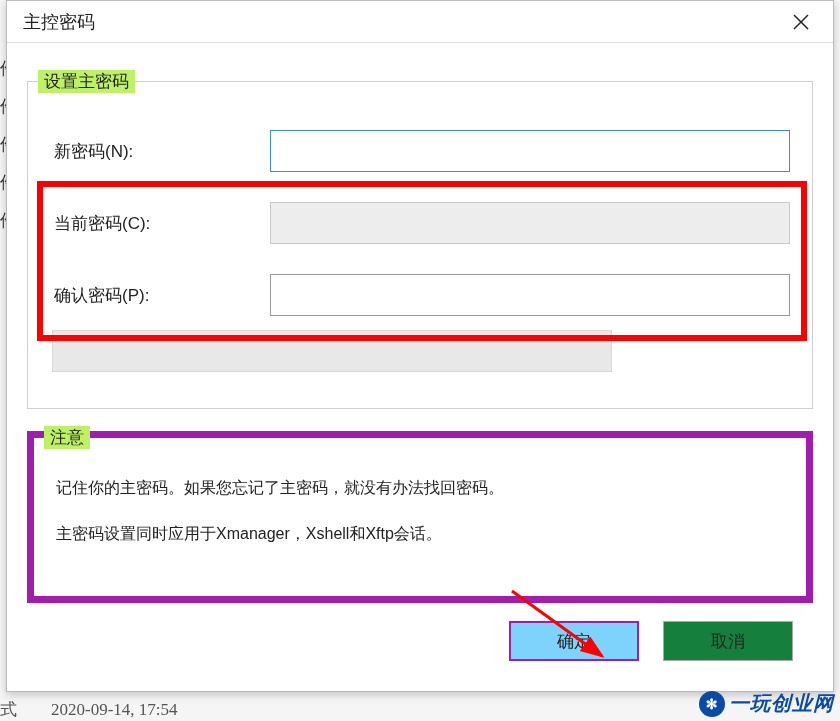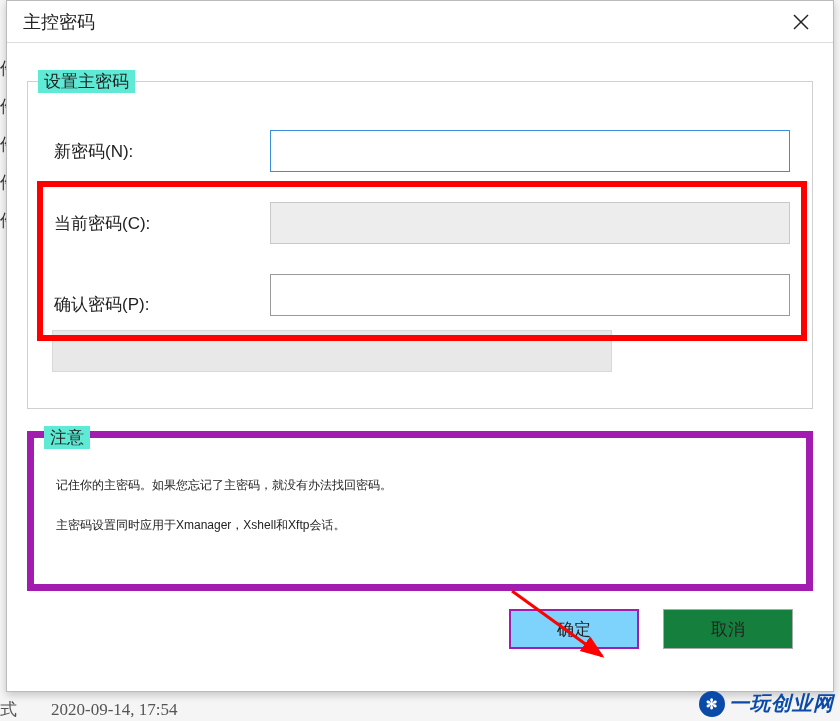--- a/index.html
+++ b/index.html
@@ -59,21 +59,21 @@
   }
   .group {
     position: relative;
     border: 1px solid #d0d0d0;
     margin-top: 24px;
     padding: 30px 22px 24px 22px;
   }
   .group-title {
     position: absolute;
     top: -12px; left: 10px;
-    background: #5eead4;
+    background: #bef264;
     padding: 0 6px;
     font-size: 17px;
     color: #222;
   }
   .form-row {
     display: flex;
     align-items: center;
     margin: 18px 0 30px 0;
   }
   .form-row .label {
@@ -112,21 +112,21 @@
     background: #e8e8e8;
     border: 1px solid #d8d8d8;
   }
   .note-group {
     position: relative;
     border: 7px solid #a21caf;
     margin-top: 22px;
     padding: 26px 22px 28px 22px;
   }
   .note-text {
-    font-size: 12px;
+    font-size: 16px;
     color: #222;
     line-height: 1.5;
     margin: 12px 0 22px 0;
   }
   .buttons {
     display: flex;
     justify-content: flex-end;
     gap: 24px;
     padding: 18px 20px 0 0;
   }
@@ -203,21 +203,21 @@
       <div class="form-row">
         <span class="label">新密码(N):</span>
         <input type="password" class="focused" value="" style="">
       </div>
 
       <div class="form-row">
         <span class="label">当前密码(C):</span>
         <input type="password" class="current" disabled="" value="" style="">
       </div>
 
-      <div class="form-row" style="margin-bottom:14px;align-items:flex-end;">
+      <div class="form-row" style="margin-bottom:14px;">
         <span class="label">确认密码(P):</span>
         <input type="password" value="" style="">
       </div>
 
       <div class="strength-bar"></div>
     </div>
 
     <div class="note-group">
       <span class="group-title">注意</span>
       <div class="note-text">记住你的主密码。如果您忘记了主密码，就没有办法找回密码。</div>

